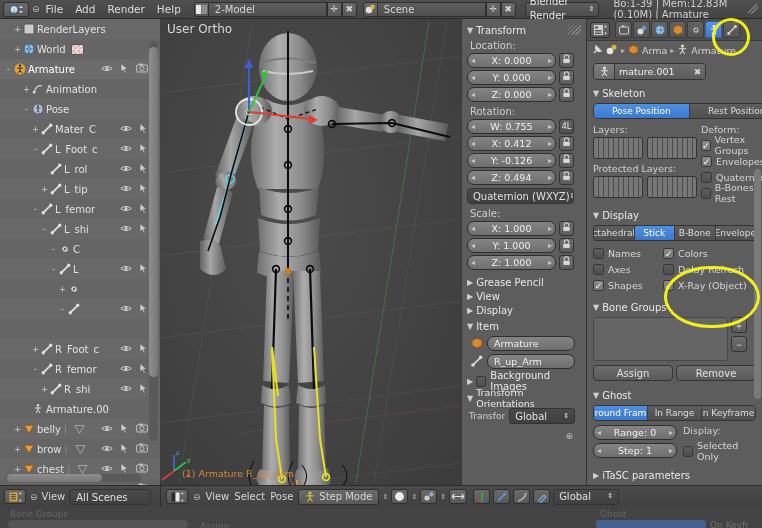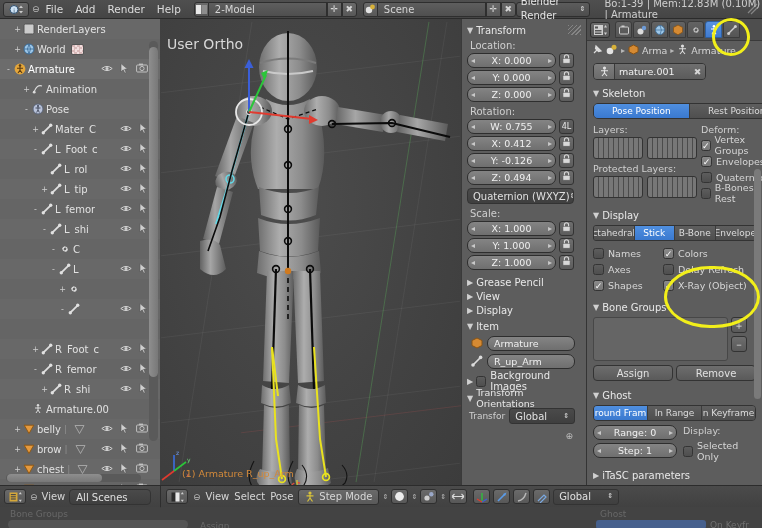--- a/index.html
+++ b/index.html
@@ -87,21 +87,21 @@
   }
   #ol-hscroll i { position:absolute; left:1px; top:0; width:95px; height:8px;
     background:linear-gradient(180deg,#8e8e8e,#787878); border-radius:4px; display:block; }
 
   
   #viewport {
     position:absolute; left:160px; top:19px; width:301px; height:466px;
     background:radial-gradient(ellipse at 45% 40%, #4c4c4c 0%, #434343 55%, #3c3c3c 100%);
     overflow:hidden;
   }
-  #vp-label { position:absolute; left:7px; top:17px; font-size:14px; color:#d8d8d8; }
+  #vp-label { position:absolute; left:7px; top:3px; font-size:12px; color:#d8d8d8; }
   #vp-foot { position:absolute; left:22px; bottom:6px; font-size:9.5px; color:#d2893a; white-space:nowrap; }
   .gridline { position:absolute; background:rgba(255,255,255,0.055); }
 
   
   #npanel {
     position:absolute; left:461px; top:19px; width:125px; height:466px;
     background:#5d5d5d; border-left:1px solid #3a3a3a; overflow:hidden; padding:4px 5px;
   }
   .sec { margin-bottom:5px; }
   .sec-h { height:14px; display:flex; align-items:center; font-size:10px; color:#e8e8e8; }
@@ -201,21 +201,21 @@
         <svg width="11" height="10" viewBox="0 0 11 10">
             <circle cx="4" cy="6" r="3.2" fill="#e3e3e3"></circle>
             <circle cx="7.5" cy="3" r="2.4" fill="#d8b23a"></circle>
           </svg>
       </div>
       <div style="width:108px;height:15px;background:linear-gradient(180deg,#5e5e5e,#4f4f4f);border:1px solid #2e2e2e;border-left:none;line-height:14px;padding-left:6px;font-size:10px;">Scene</div>
       <div class="sm" style="border-radius:0;">✛</div>
       <div class="sm" style="border-radius:0 3px 3px 0;">✖</div>
     </div>
 
-    <div class="combo" style="width:84px;justify-content:flex-end;gap:20px;">
+    <div class="combo" style="margin-left:9px;width:84px;justify-content:flex-end;gap:20px;">
       <span>Blender Render</span>
       <span style="font-size:7px;">⇕</span>
     </div>
     <span class="stat" style="margin-left:14px;">Bo:1-39 | Mem:12.83M (0.10M) | Armature</span>
     <div style="position:absolute;right:2px;top:2px;width:14px;height:14px;opacity:.45;">
       <svg width="14" height="14" viewBox="0 0 14 14">
           <path d="M2 11 L11 2 M5 12 L12 5" stroke="#cfcfcf" stroke-width="1.2" fill="none"></path>
         </svg>
     </div>
   </div>

